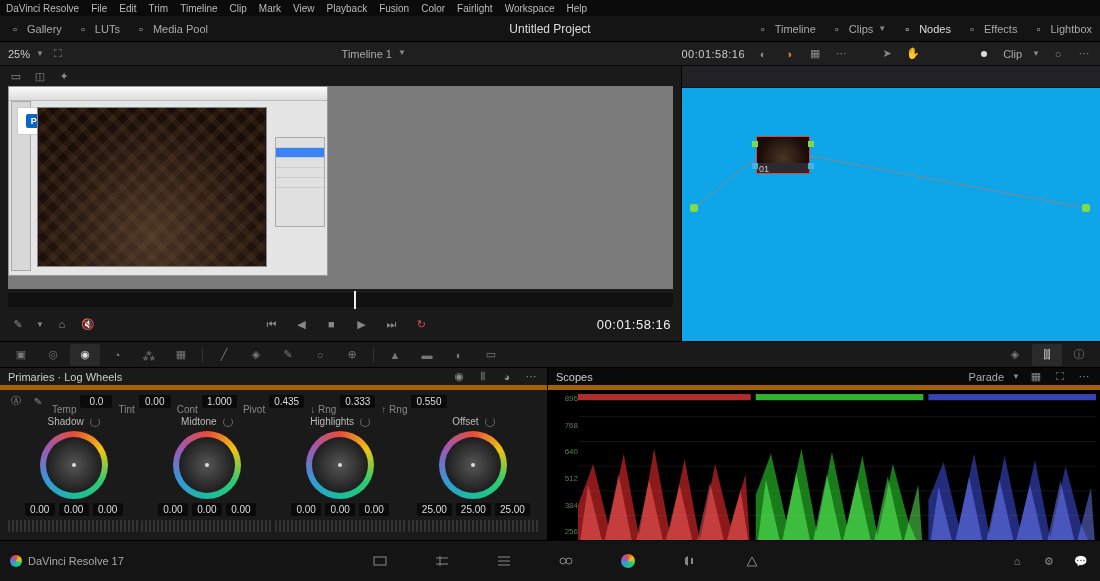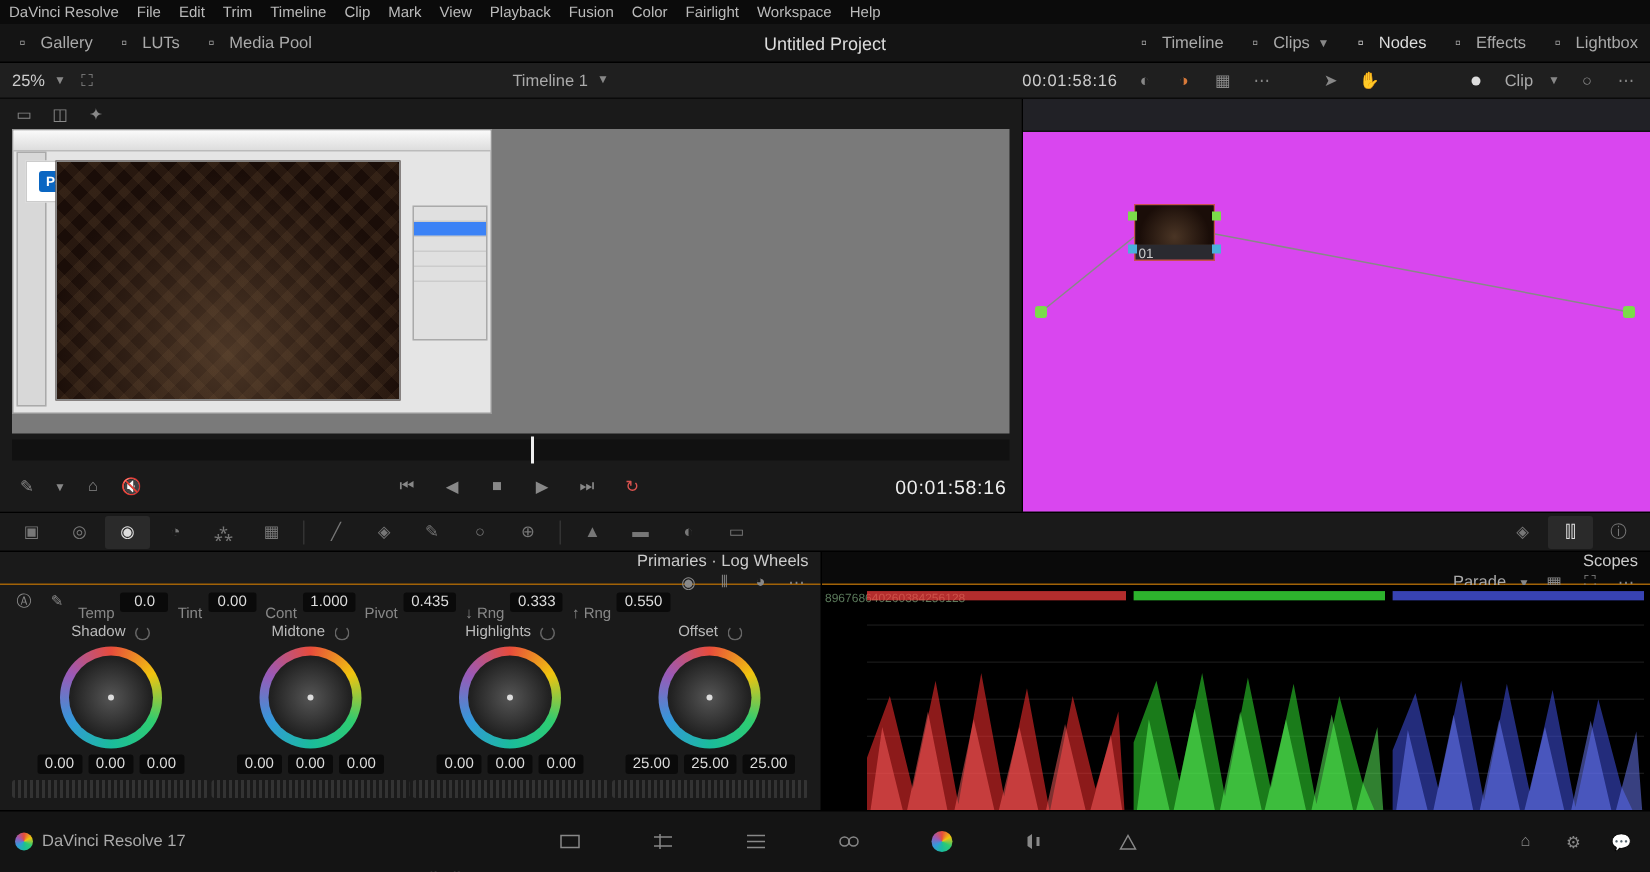--- a/index.html
+++ b/index.html
@@ -52,21 +52,21 @@
 .scrub-handle { position: absolute; top: -2px; width: 2px; height: 18px; background: #eee; left: 52%; }
 
 .transport { height: 34px; display: flex; align-items: center; padding: 0 10px; gap: 10px; }
 .transport-center { flex: 1; display: flex; justify-content: center; gap: 14px; align-items: center; }
 .tc-big { color: #eee; font-size: 13px; letter-spacing: 0.5px; }
 .loop { color: #d9534f; }
 
 
 .node-head { height: 22px; border-bottom: 1px solid #111; display: flex; align-items: center; padding: 0 8px; gap: 10px; font-size: 11px; }
 .dot { width: 6px; height: 6px; border-radius: 50%; background: #ddd; display: inline-block; margin-right: 6px; }
-.node-canvas { flex: 1; position: relative; background: #d946ef; }
+.node-canvas { flex: 1; position: relative; background: #0ea5e9; }
 .node-canvas svg { position: absolute; inset: 0; width: 100%; height: 100%; }
 .node { position: absolute; left: 74px; top: 48px; width: 54px; height: 38px; border: 1px solid #c94f4f; background: #2a2a30; }
 .node-thumb { width: 100%; height: 26px; background: #3a2a1e; background-image: radial-gradient(circle at 50% 80%, #4a3525 0%, #1a0d08 70%); }
 .node-lbl { font-size: 9px; color: #ccc; padding: 1px 2px; }
 .port { width: 6px; height: 6px; position: absolute; }
 .port.g { background: #7bdc4a; }
 .port.b { background: #4ab0dc; }
 .endpt { position: absolute; width: 8px; height: 8px; background: #7bdc4a; border-radius: 2px; }
 
 
@@ -74,21 +74,21 @@
 .toolstrip .tbtn { width: 30px; height: 22px; display: flex; align-items: center; justify-content: center; color: #777; cursor: pointer; border-radius: 2px; }
 .toolstrip .tbtn.sel { color: #ddd; background: #2a2a2a; }
 .toolstrip .spacer { flex: 1; }
 .toolstrip .sep { width: 1px; height: 16px; background: #333; margin: 0 4px; }
 
 
 .bottom { height: 214px; display: flex; border-top: 1px solid #000; }
 .panel-l { width: 548px; background: #1a1a1a; display: flex; flex-direction: column; border-right: 1px solid #000; }
 .panel-r { flex: 1; background: #0a0a0a; display: flex; flex-direction: column; }
 
-.phead { height: 22px; display: flex; align-items: flex-end; padding: 0 8px; justify-content: space-between; border-bottom: 1px solid #a16207; flex-direction: column; }
+.phead { height: 22px; display: flex; align-items: center; padding: 0 8px; justify-content: space-between; border-bottom: 5px solid #a16207; }
 .phead .ttl { color: #ccc; font-size: 11px; }
 .phead-r { display: flex; gap: 8px; align-items: center; }
 
 .adjust-row { height: 22px; display: flex; align-items: center; padding: 0 8px; gap: 6px; font-size: 10px; }
 .adj { display: flex; align-items: center; gap: 4px; }
 .adj label { color: #888; margin-top: 16px; }
 .val { background: #0a0a0a; padding: 1px 5px; border-radius: 2px; color: #ddd; min-width: 32px; text-align: center; font-size: 10px; }
 
 .wheels { flex: 1; display: flex; padding: 4px 8px; gap: 2px; }
 .wheel-col { flex: 1; display: flex; flex-direction: column; align-items: center; gap: 4px; }
@@ -97,21 +97,21 @@
 .wheel::after { content: ""; position: absolute; inset: 6px; border-radius: 50%; background: radial-gradient(circle, #555 0%, #222 65%, #111 100%); }
 .wheel-dot { position: absolute; left: 50%; top: 50%; width: 4px; height: 4px; margin: -2px; background: #ddd; border-radius: 50%; z-index: 2; }
 .vals3 { display: flex; gap: 4px; }
 .vals3 .val { min-width: 30px; }
 .jog { width: 100%; height: 12px; background: repeating-linear-gradient(90deg,#333 0 2px,#1a1a1a 2px 4px); border-radius: 2px; }
 
 .adjust-row2 { height: 24px; display: flex; align-items: center; padding: 0 8px; gap: 6px; font-size: 10px; background: #151515; border-top: 1px solid #0a0a0a; }
 
 
 .scope-body { flex: 1; position: relative; background: #000; }
-.scope-axis { position: absolute; left: 2px; top: 0; bottom: 14px; width: 28px; display: flex; flex-direction: row; justify-content: space-between; font-size: 8px; color: #5b7a5b; padding: 4px 0; text-align: right; }
+.scope-axis { position: absolute; left: 2px; top: 0; bottom: 14px; width: 28px; display: flex; flex-direction: column; justify-content: space-between; font-size: 8px; color: #5b7a5b; padding: 4px 0; text-align: right; }
 .scope-plot { position: absolute; left: 30px; right: 4px; top: 2px; bottom: 14px; }
 .scope-plot svg { width: 100%; height: 100%; }
 .scope-grid line { stroke: #2a2a2a; stroke-width: 0.5; }
 
 
 .pagebar { position: absolute; bottom: 0; left: 0; right: 0; height: 41px; background: #141414; border-top: 1px solid #000; display: flex; align-items: center; padding: 0 10px; justify-content: space-between; }
 .pagebar-center { display: flex; gap: 44px; align-items: center; }
 .pagebar .pb { width: 18px; height: 18px; display: flex; align-items: center; justify-content: center; color: #888; cursor: pointer; }
 .logo { display: flex; align-items: center; gap: 6px; color: #aaa; font-size: 11px; }
 .logo-dot { width: 12px; height: 12px; border-radius: 50%; background: conic-gradient(#e74c3c,#f1c40f,#2ecc71,#1abc9c,#3498db,#9b59b6,#e74c3c); }
@@ -437,21 +437,21 @@
         <span class="icon-btn">▦</span>
         <span class="icon-btn">⛶</span>
         <span class="icon-btn">⋯</span>
       </div>
     </div>
     <div class="scope-body">
       <div class="scope-axis">
           <span>896</span>
           <span>768</span>
           <span>640</span>
-          <span>260</span>
+          <span>512</span>
           <span>384</span>
           <span>256</span>
           <span>128</span>
         </div>
       <div class="scope-plot">
         <svg viewBox="0 0 510 170" preserveAspectRatio="none">
           <g class="scope-grid">
             <line x1="0" y1="24" x2="510" y2="24"></line>
               <line x1="0" y1="48" x2="510" y2="48"></line>
             <line x1="0" y1="72" x2="510" y2="72"></line>

